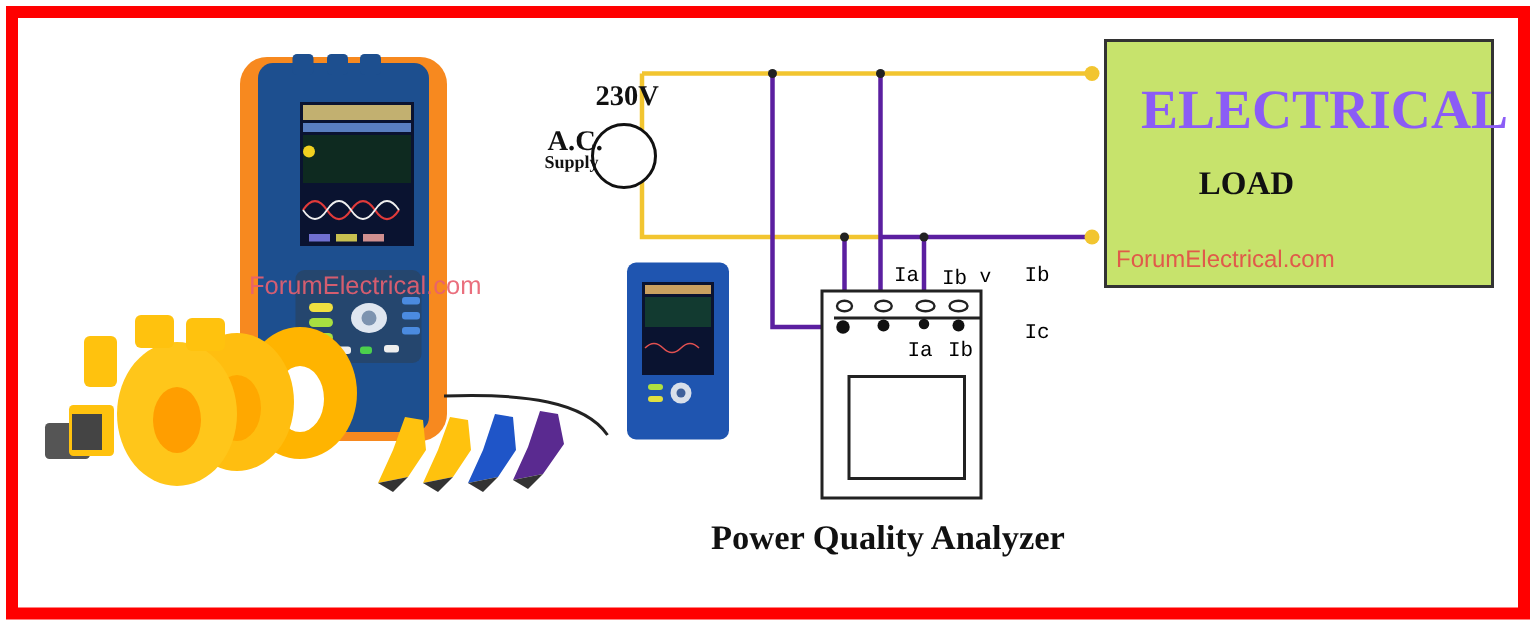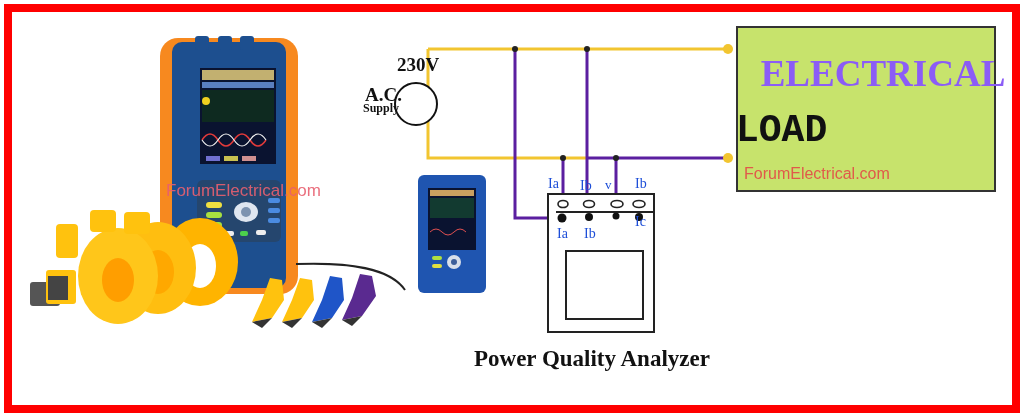--- a/index.html
+++ b/index.html
@@ -5,24 +5,24 @@
   html, body { margin:0; padding:0; background:#ffffff; }
   body { width:1024px; height:417px; position:relative; overflow:hidden; font-family:"Liberation Serif", serif; }
   .frame { position:absolute; left:4px; top:4px; width:1000px; height:393px; border:8px solid #ff0000; background:#fff; }
   .abs { position:absolute; }
   svg { position:absolute; left:0; top:0; }
   .supply-v { left:381px; top:54px; font-family:"Liberation Serif", serif; font-weight:bold; font-size:19px; color:#111;margin-left:16px; }
   .supply-ac { left:365px; top:84px; font-family:"Liberation Serif", serif; font-weight:bold; font-size:19px; color:#111; }
   .supply-s { left:363px; top:101px; font-family:"Liberation Serif", serif; font-weight:bold; font-size:12px; color:#111; }
   .load-box { left:736px; top:26px; width:260px; height:166px; background:#c7e36c; border:2px solid #333; box-sizing:border-box; }
   .load-l1 { left:752px; top:52px; width:262px; text-align:center; font-family:"Liberation Serif", serif; font-weight:bold; font-size:37px; color:#8b5cf6; }
-  .load-l2 { left:736px; top:109px; width:190px; font-family:Liberation Mono, monospace; font-weight:bold; font-size:38px; color:#111; }
+  .load-l2 { left:736px; top:109px; width:190px; text-align:center; font-family:Liberation Serif, serif; font-weight:bold; font-size:22px; color:#111; }
   .wm-load { left:744px; top:165px; font-family:"Liberation Sans", sans-serif; font-size:16px; color:#e05a4a; }
   .wm-dev { left:166px; top:181px; font-family:"Liberation Sans", sans-serif; font-size:17px; color:#e86070; opacity:0.9; }
-  .term { font-family:Liberation Serif, serif; font-size:14px; color:#1d4ed8; }
+  .term { font-family:Liberation Mono, monospace; font-size:14px; color:#000000;margin-left:48px; }
   .caption { left:474px; top:346px; font-family:"Liberation Serif", serif; font-weight:bold; font-size:23px; color:#111; }
 </style>
 </head>
 <body>
 
 <div class="frame"></div>
 
 <svg width="1024" height="417">
 
   <polyline points="428,49 428,158 587,158" fill="none" stroke="#f2c530" stroke-width="3"></polyline>

